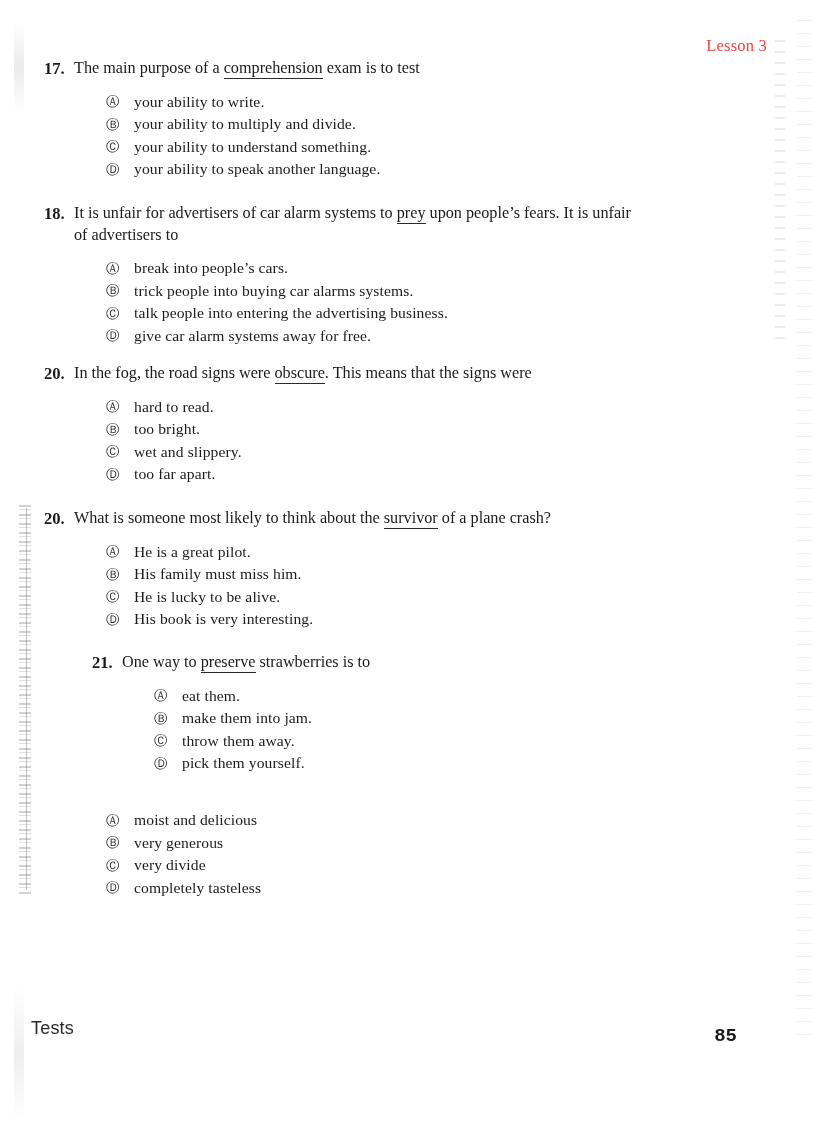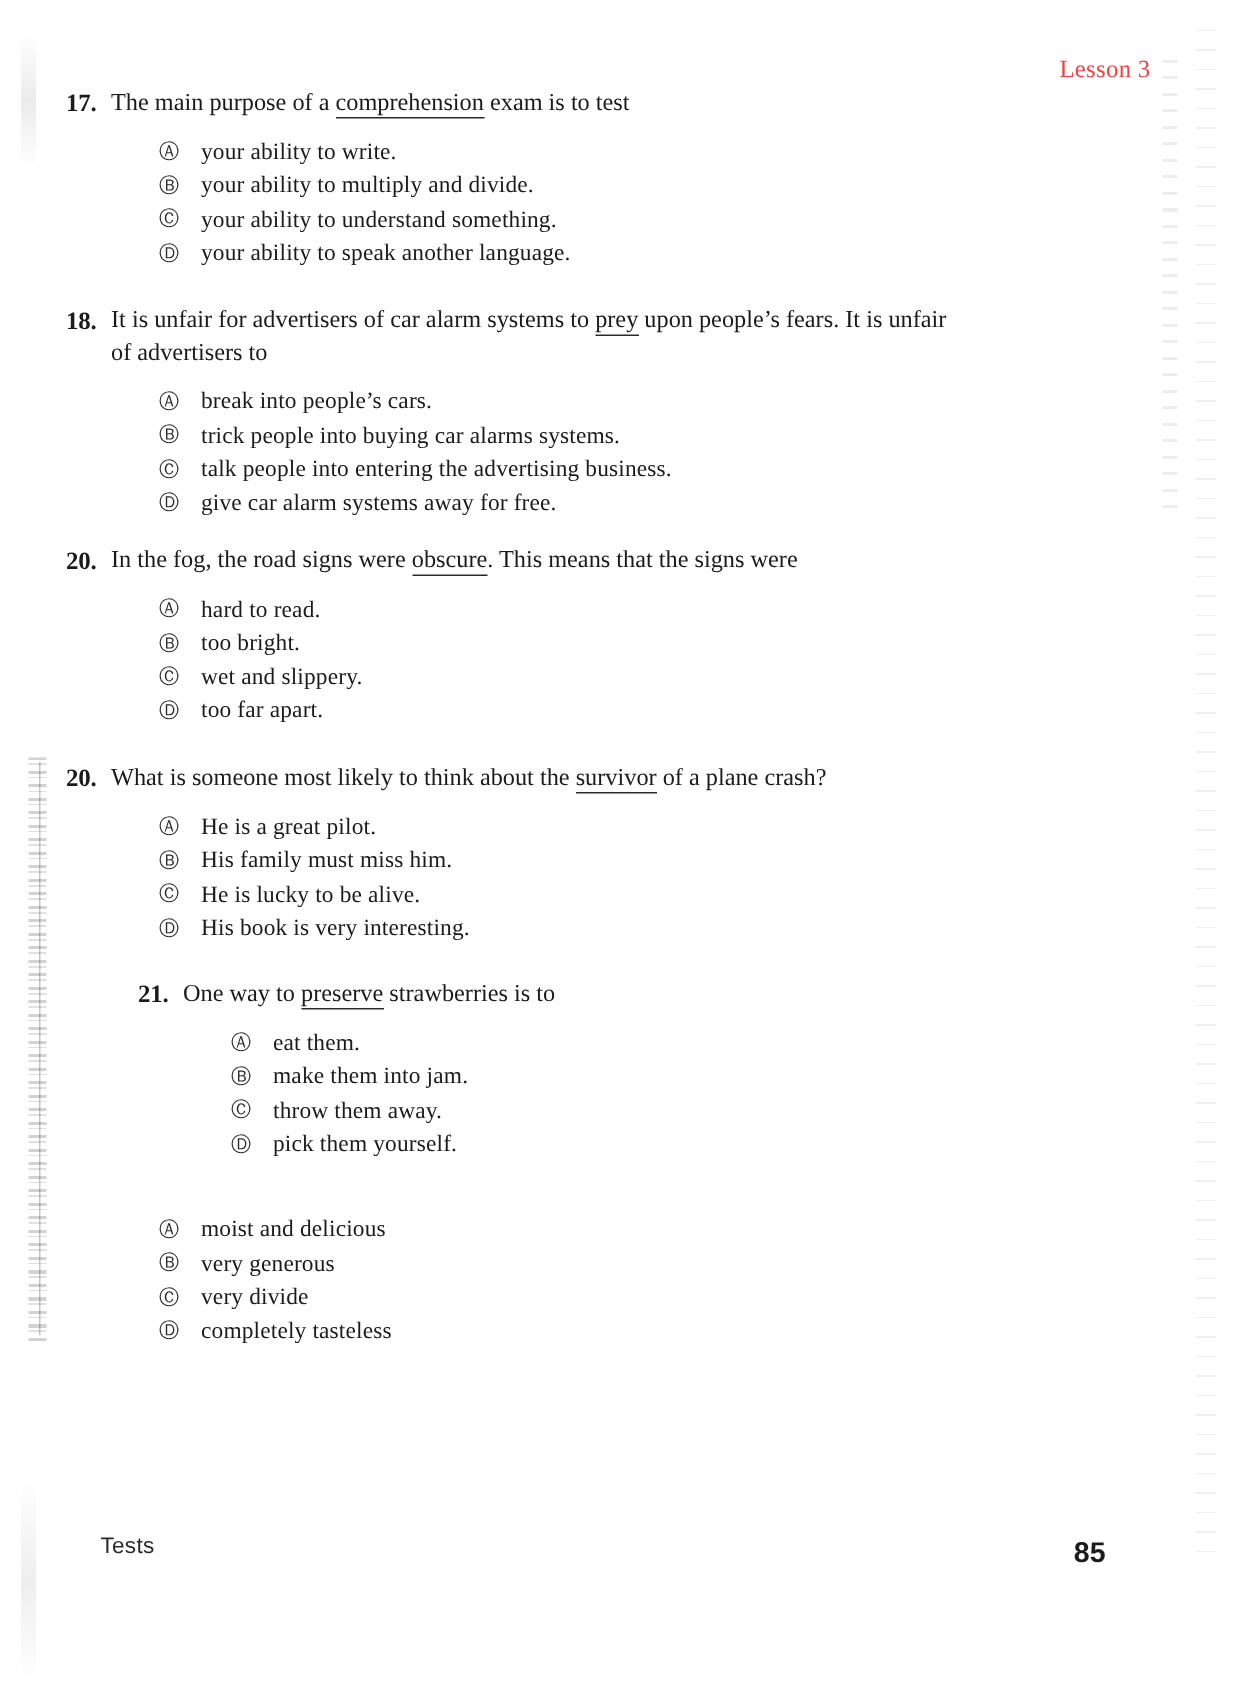--- a/index.html
+++ b/index.html
@@ -154,32 +154,31 @@
   .choice-text {
     flex: 1 1 auto;
     letter-spacing: 0.1px;
   }
 
   
   .footer-label {
     position: absolute;
     left: 31px;
     bottom: 82px;
-    font-size: 15px;
+    font-size: 18px;
     font-family: "Liberation Sans", sans-serif;
     color: #2a2a2a;
     letter-spacing: 0.2px;
-    margin-left: 36px;
   }
   .footer-page {
     position: absolute;
     right: 92px;
     bottom: 74px;
     font-size: 19px;
-    font-family: Liberation Sans, sans-serif;
+    font-family: Liberation Mono, monospace;
     font-weight: bold;
     color: #1b1b1b;
   }
 </style>
 </head>
 <body>
 
 <div class="page">
 
   <div class="scan-edge-left"></div>

